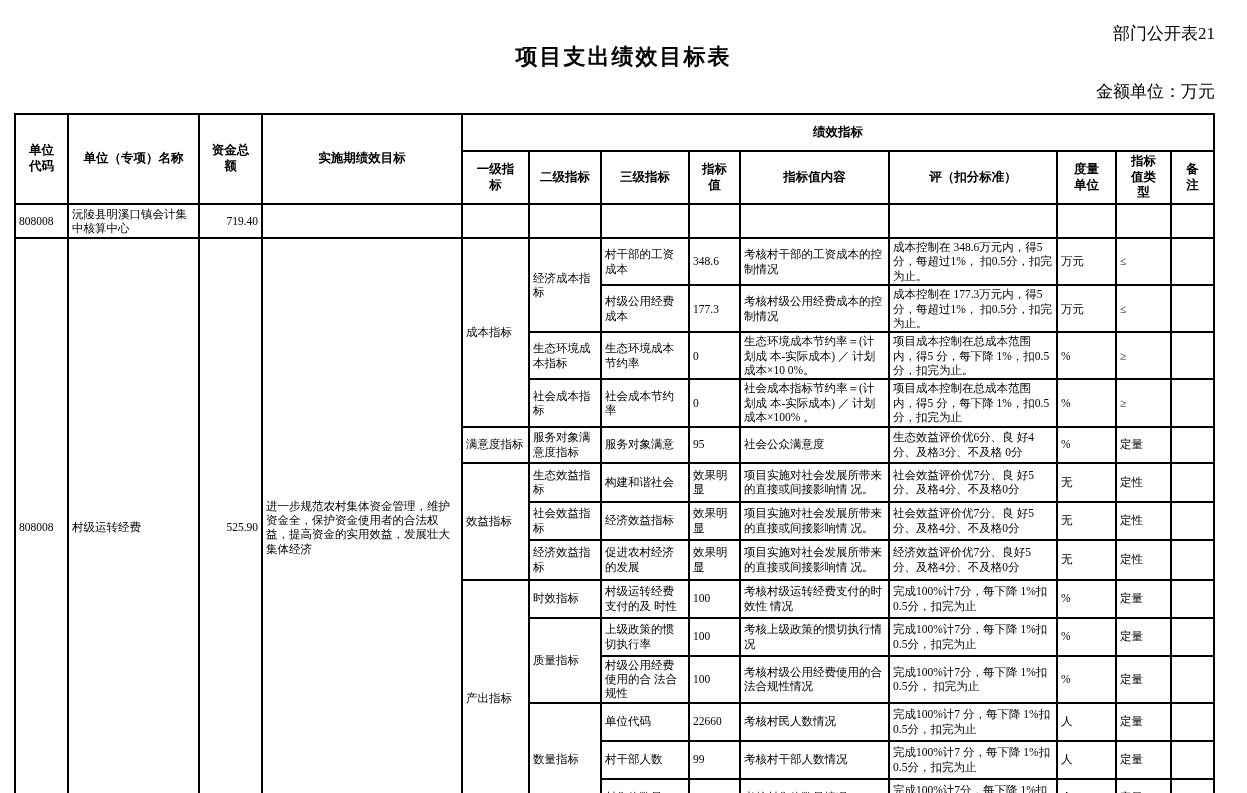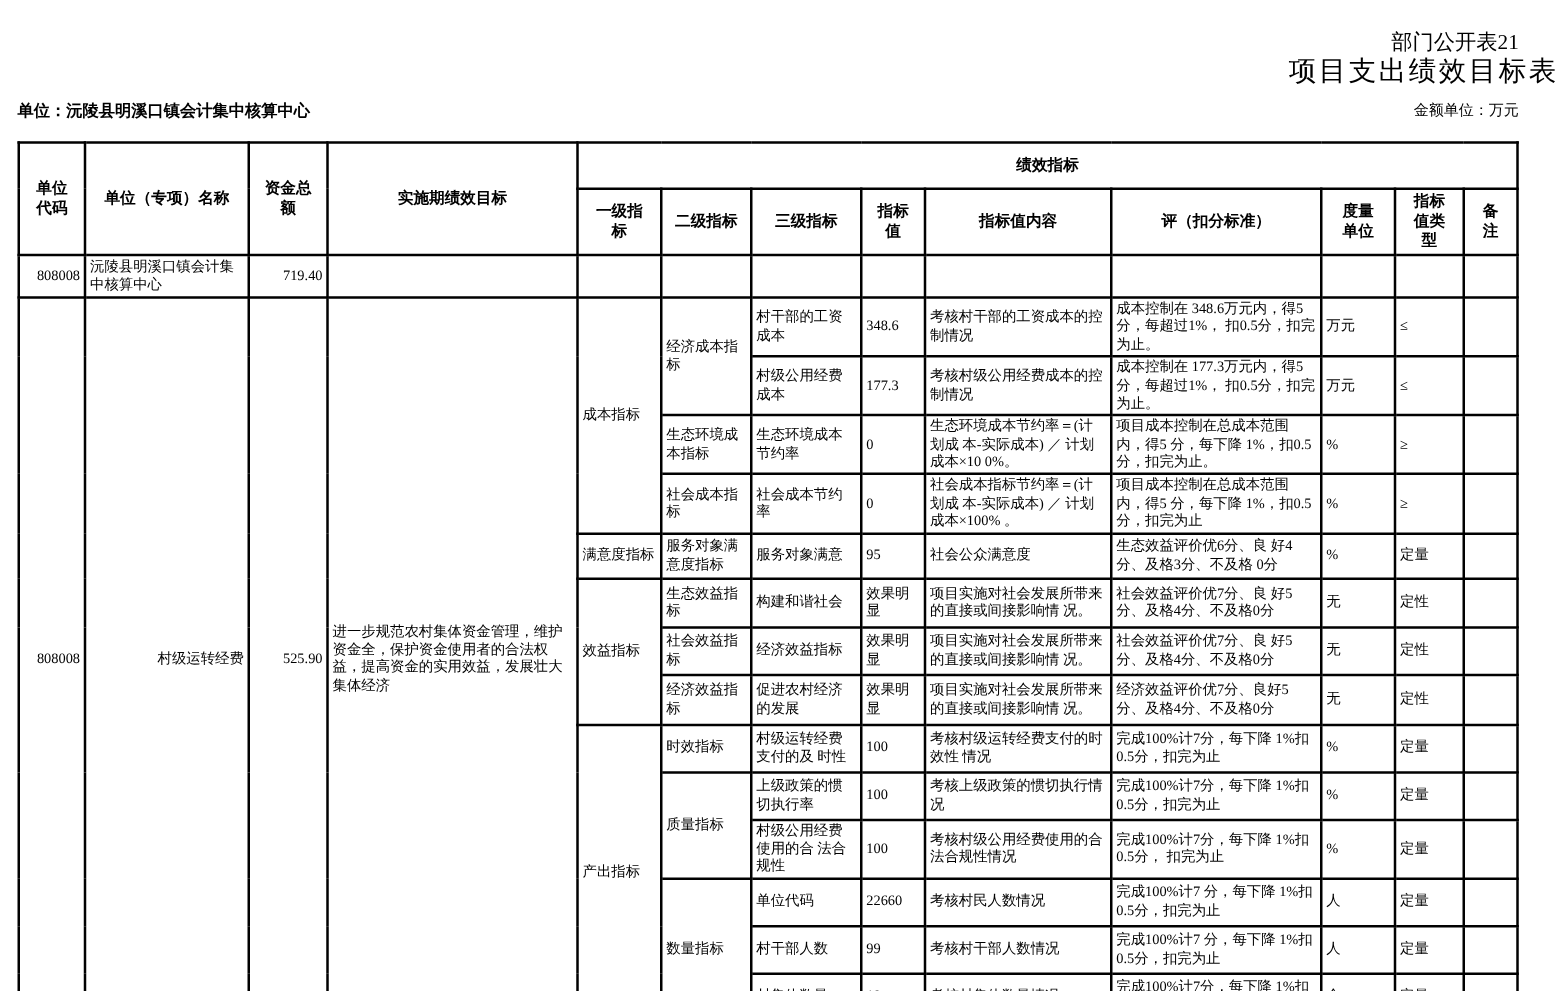--- a/index.html
+++ b/index.html
@@ -2,47 +2,46 @@
 <html><head>
 <meta charset="utf-8">
 <style>
   html,body{margin:0;padding:0;background:#fff;}
   body{
     position:relative;width:1247px;height:793px;
     font-family:"Liberation Serif","DejaVu Serif",serif;
     color:#000;
   }
   .corner-label{position:absolute;top:22px;right:32px;font-size:17px;}
-  .page-title{position:absolute;top:42px;left:0;width:100%;text-align:right;
-    font-size:22px;font-weight:normal;letter-spacing:2px;}
+  .page-title{position:absolute;top:42px;left:0;width:100%;text-align:center;
+    font-size:22px;font-weight:bold;letter-spacing:2px;}
   .meta-row{position:absolute;top:80px;left:14px;right:32px;height:18px;}
   .unit-label{position:absolute;left:0;top:0;font-size:13px;font-weight:bold;}
-  .amount-unit-label{position:absolute;right:0;top:0;font-size:12px;font-family:Liberation Mono, monospace;}
+  .amount-unit-label{position:absolute;right:0;top:0;font-size:17px;font-family:Liberation Mono, monospace;}
   table.perf{
     position:absolute;left:14px;top:113px;
     border-collapse:collapse;table-layout:fixed;width:1200px;
   }
   table.perf th,table.perf td{
     border:2px solid #000;
     font-size:11.5px;line-height:1.25;
     padding:1px 3px;vertical-align:middle;
     overflow:hidden;word-break:break-all;
   }
   table.perf th{font-size:12.5px;font-weight:bold;text-align:center;padding:1px 10px;}
-  td.c{text-align:right;margin-top:36px;}
+  td.c{text-align:left;margin-top:36px;}
   td.l{text-align:left;}
   td.r{text-align:right;}
 </style>
 </head>
 <body>
 
 <div class="corner-label">部门公开表21</div>
 <div class="page-title">项目支出绩效目标表</div>
 <div class="meta-row">
-  <span class="unit-label">单位：沅陵县明溪口镇会计集中核算中心</span>
   <span class="amount-unit-label">金额单位：万元</span>
 </div>
 
 <table class="perf">
   <colgroup>
     <col style="width:53px">
       <col style="width:131px">
       <col style="width:63px">
       <col style="width:200px">
     <col style="width:67px">

